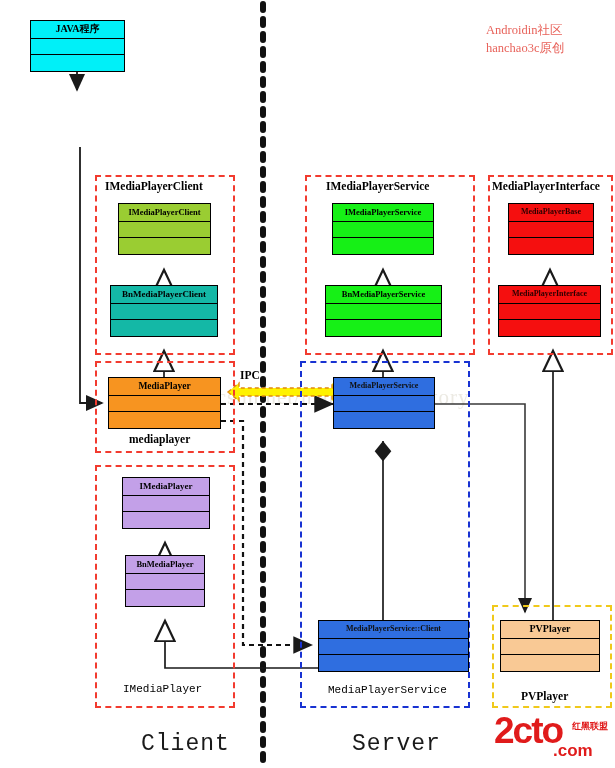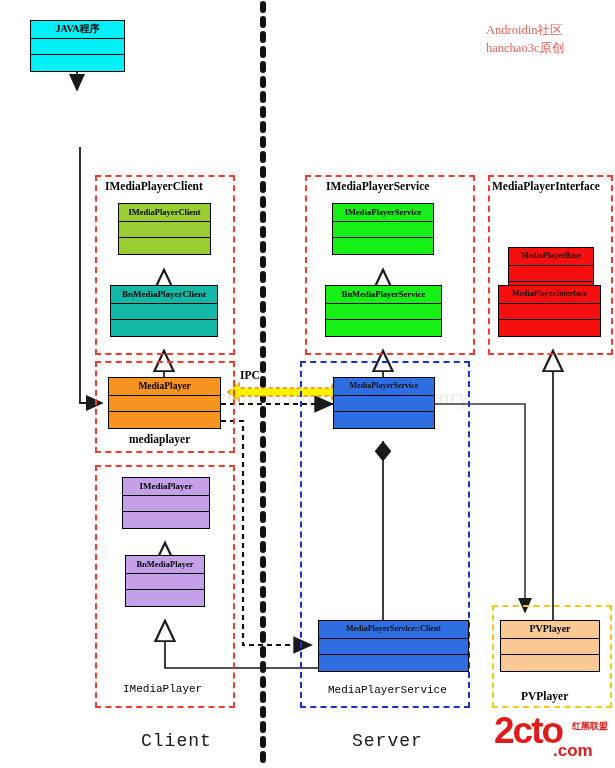--- a/index.html
+++ b/index.html
@@ -23,21 +23,21 @@
   .grp.yellow{border:2px dashed #f0c91a;}
   .grp-label{position:absolute;font-weight:bold;white-space:nowrap;}
   .grp-label.serif{font-family:"Liberation Serif","DejaVu Serif",serif;font-size:11.5px;color:#000;}
   .grp-label.mono{font-family:"Liberation Mono","DejaVu Sans Mono",monospace;font-size:11px;color:#000;font-weight:normal;}
 
   
   .ftext{position:absolute;white-space:nowrap;}
   .watermark-tr{color:#e8625a;font-size:12.5px;line-height:17px;
                 font-family:"Liberation Serif","DejaVu Serif",serif;}
   .side-label{font-family:"Liberation Mono","DejaVu Sans Mono",monospace;
-              font-size:18px;color:#1a1a1a;letter-spacing:1px;}
+              font-size:23px;color:#1a1a1a;letter-spacing:1px;}
   .ipc-label{font-weight:bold;font-size:11.5px;color:#000;}
   .faint-wm{position:absolute;color:#eceae3;font-size:21px;white-space:nowrap;
             font-family:"Liberation Serif","DejaVu Serif",serif;letter-spacing:1px;}
 
   
   #logo{position:absolute;left:494px;top:714px;width:121px;height:50px;}
   #logo .word{font-family:"Liberation Sans","DejaVu Sans",sans-serif;font-weight:bold;
               font-size:37px;color:#e01b1b;letter-spacing:-2px;line-height:34px;}
   #logo .dotcom{font-family:"Liberation Sans","DejaVu Sans",sans-serif;font-weight:bold;
               font-size:17px;color:#e01b1b;position:absolute;left:59px;top:27px;}
@@ -172,21 +172,21 @@
     <div class="row mid"></div>
     <div class="row"></div>
   </div>
 
   <div class="cls" style="left:318px;top:620px;width:151px;height:52px;background:#2f6ee0;">
     <div class="hdr" style="font-size:8px;color:#101010;">MediaPlayerService::Client</div>
     <div class="row mid"></div>
     <div class="row"></div>
   </div>
 
-  <div class="cls" style="left:508px;top:203px;width:86px;height:52px;background:#f50f0f;margin-top:44px;">
+  <div class="cls" style="left:508px;top:203px;width:86px;height:52px;background:#f50f0f;">
     <div class="hdr" style="font-size:8px;color:#2b0000;">MediaPlayerBase</div>
     <div class="row mid"></div>
     <div class="row"></div>
   </div>
 
   <div class="cls" style="left:498px;top:285px;width:103px;height:52px;background:#f50f0f;">
     <div class="hdr" style="font-size:8px;color:#2b0000;">MediaPlayerInterface</div>
     <div class="row mid"></div>
     <div class="row"></div>
   </div>

